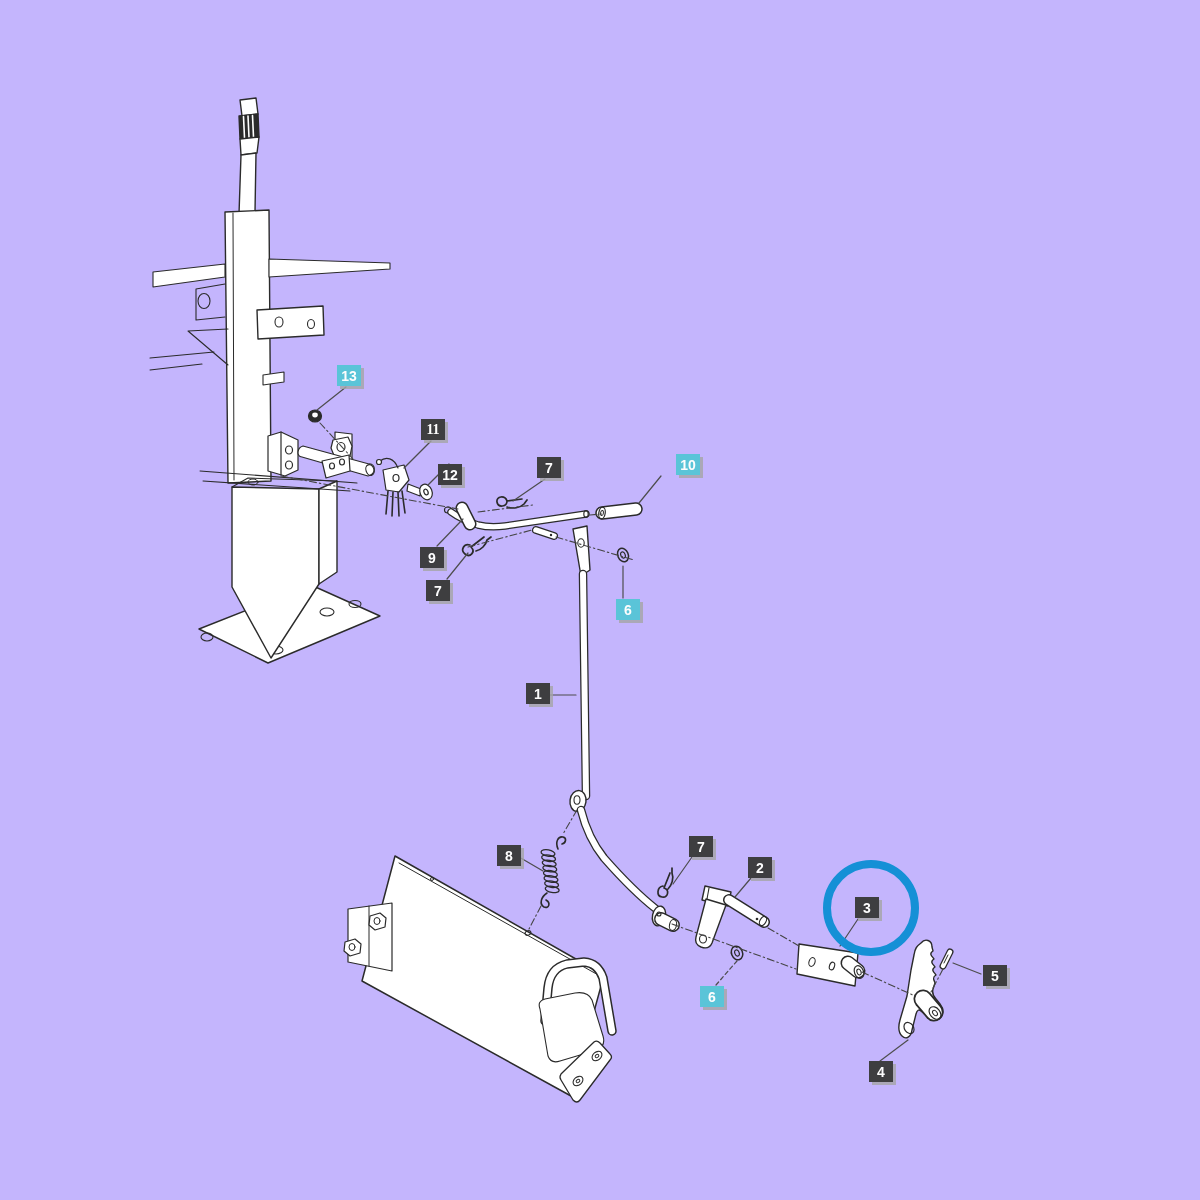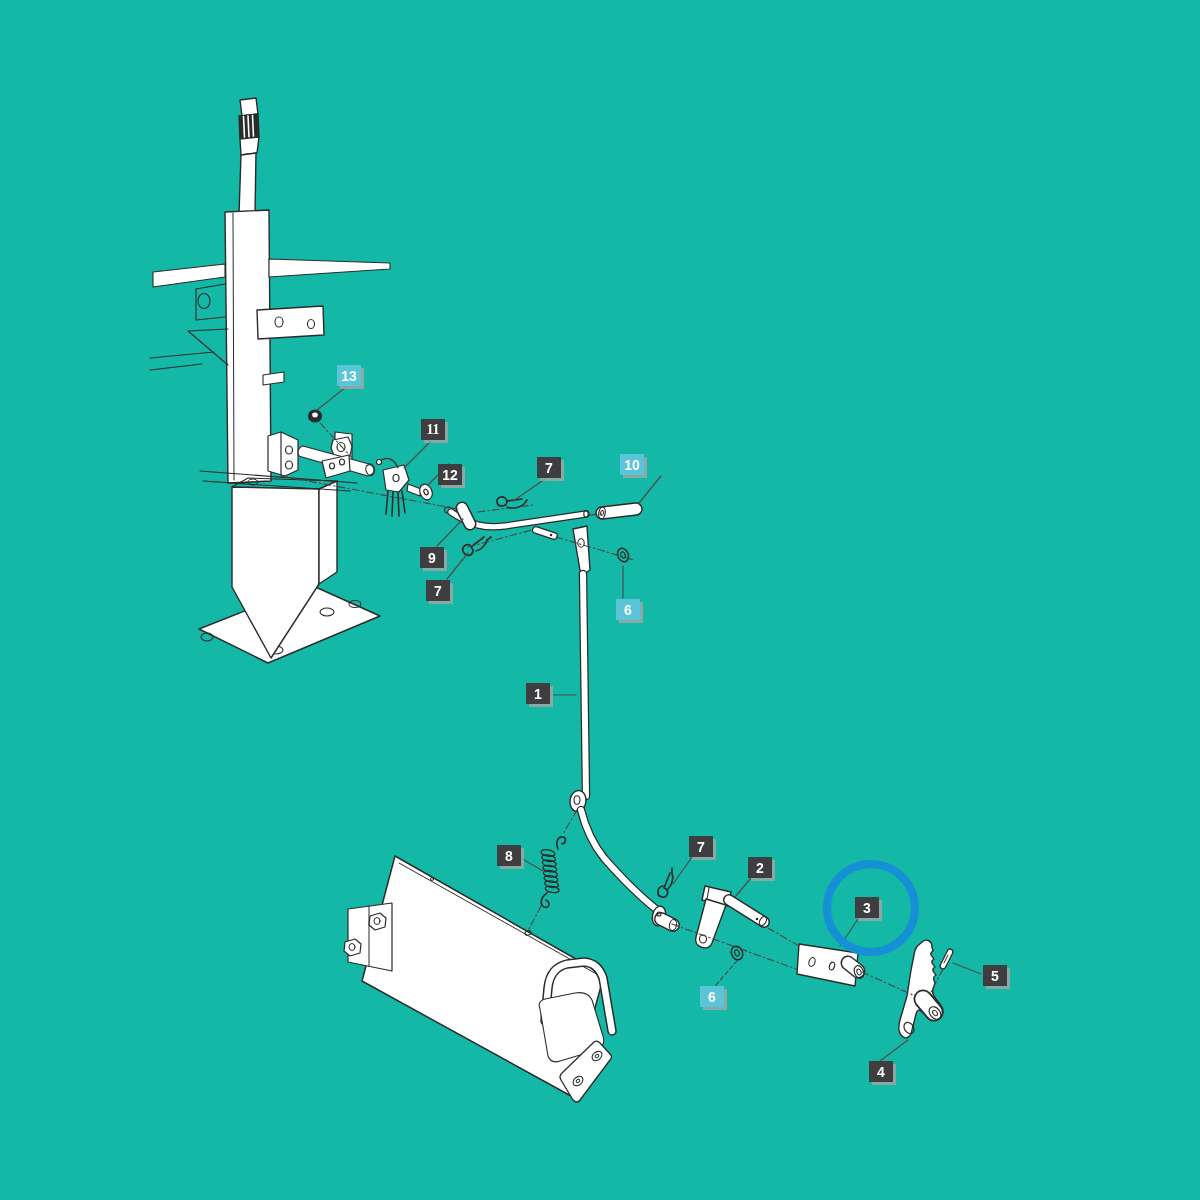--- a/index.html
+++ b/index.html
@@ -1,16 +1,16 @@
 <!DOCTYPE html>
 <html><head>
 <meta charset="utf-8">
 <style>
   html,body{margin:0;padding:0;background:#fff;}
-  #stage{position:relative;width:1200px;height:1200px;background:#14b8a6;overflow:hidden;
+  #stage{position:relative;width:1200px;height:1200px;background:#c4b5fd;overflow:hidden;
          font-family:"Liberation Sans",sans-serif;}
   #art{position:absolute;left:0;top:0;}
   .part-label{position:absolute;min-width:16px;height:21px;padding:0 4px;
       display:flex;align-items:center;justify-content:center;
       font:bold 14px "Liberation Sans",sans-serif;color:#fdfdfd;
       box-shadow:3px 3px 0 rgba(165,165,165,.8);user-select:none;cursor:pointer;}
   .part-label.dark{background:#3e3e40;}
   .part-label.highlight{background:#5ac4d8;}
 </style>
 </head>
@@ -259,21 +259,21 @@
     </g>
 
     <circle cx="871" cy="908" r="44" stroke="#1590d6" stroke-width="8"></circle>
   </g>
 </svg>
 
 <div style="left:337px;top:365px;" class="part-label highlight">13</div>
 <div style="left:421px;top:419px;font-family:Liberation Serif, serif;" class="part-label dark">11</div>
 <div style="left:438px;top:464px;" class="part-label dark">12</div>
 <div style="left:537px;top:457px;" class="part-label dark">7</div>
-<div style="left:620px;top:454px;" class="part-label highlight">10</div>
+<div style="left:676px;top:454px;" class="part-label highlight">10</div>
 <div style="left:420px;top:547px;" class="part-label dark">9</div>
 <div style="left:426px;top:580px;" class="part-label dark">7</div>
 <div style="left:616px;top:599px;" class="part-label highlight">6</div>
 <div style="left:526px;top:683px;" class="part-label dark">1</div>
 <div style="left:497px;top:845px;" class="part-label dark">8</div>
 <div style="left:689px;top:836px;" class="part-label dark">7</div>
 <div style="left:748px;top:857px;" class="part-label dark">2</div>
 <div style="left:855px;top:897px;" class="part-label dark">3</div>
 <div style="left:700px;top:986px;" class="part-label highlight">6</div>
 <div style="left:983px;top:965px;" class="part-label dark">5</div>

